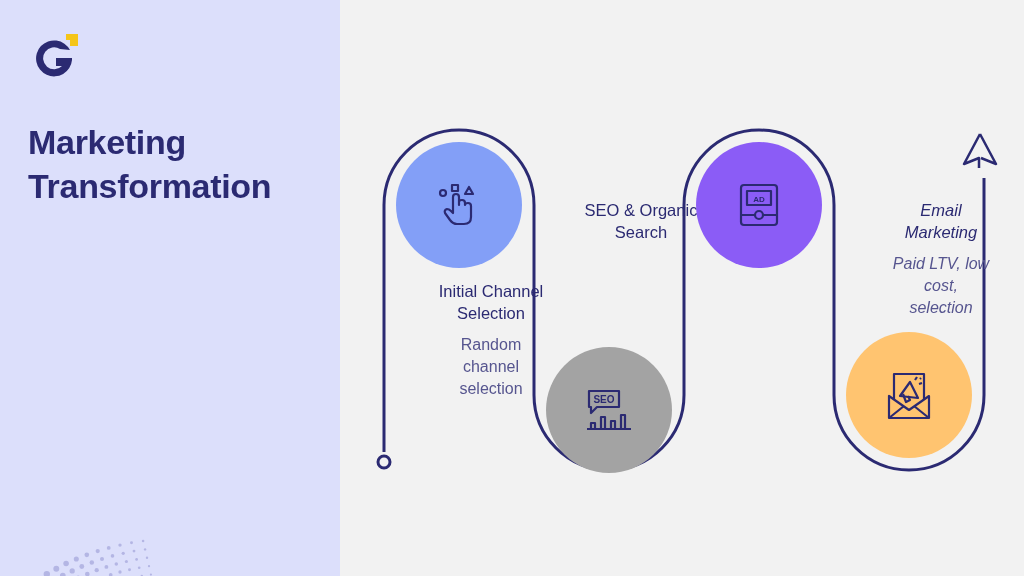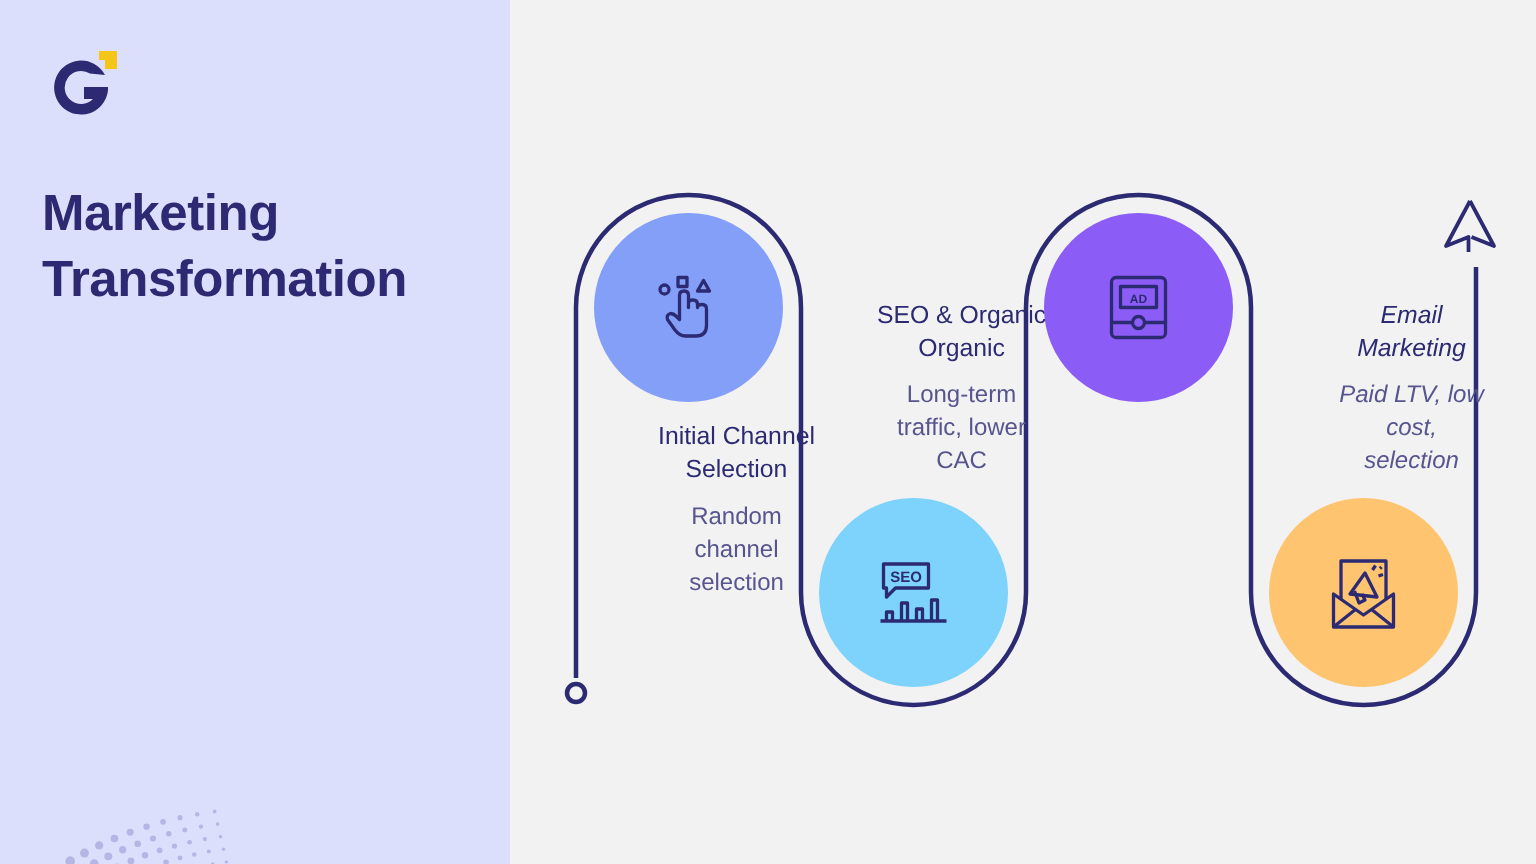--- a/index.html
+++ b/index.html
@@ -88,27 +88,24 @@
     <p class="step-title">
       <span>Initial Channel</span><br><span>Selection</span>
     </p>
     <p class="step-desc">
       <span>Random</span><br><span>channel</span><br><span>selection</span>
     </p>
   </div>
 
   <div class="step-text" style="left:194px;top:199px;">
     <p class="step-title">
-      <span>SEO &amp; Organic</span><br><span>Organic</span>
-    </p>
-    <p class="step-desc">
-      <span>Long-term</span><br><span>traffic, lower</span><br><span>CAC</span>
+      <span>SEO &amp; Organic</span><br><span>Search</span>
     </p>
   </div>
-  <div class="step-circle" style="left:206px;top:332px;background:#7dd3fc;">
+  <div class="step-circle" style="left:206px;top:347px;background:#a3a3a3;">
     <svg width="48" height="46" viewBox="0 0 48 46" fill="none" stroke="#2b2a72" stroke-width="2.2" stroke-linejoin="round">
       <path d="M4 4 L34 4 L34 20 L12 20 L6 26 L6 20 L4 20 Z"></path>
       <text x="19" y="16" font-family="Liberation Sans, sans-serif" font-size="10" font-weight="700" fill="#2b2a72" stroke="none" text-anchor="middle">SEO</text>
       <path d="M6 42 L6 36 L10 36 L10 42 M16 42 L16 30 L20 30 L20 42 M26 42 L26 34 L30 34 L30 42 M36 42 L36 28 L40 28 L40 42"></path>
       <path d="M2 42 L46 42"></path>
     </svg>
   </div>
 
   <div class="step-circle" style="left:356px;top:142px;background:#8b5cf6;">
     <svg width="44" height="44" viewBox="0 0 44 44" fill="none" stroke="#2b2a72" stroke-width="2.2" stroke-linejoin="round">

